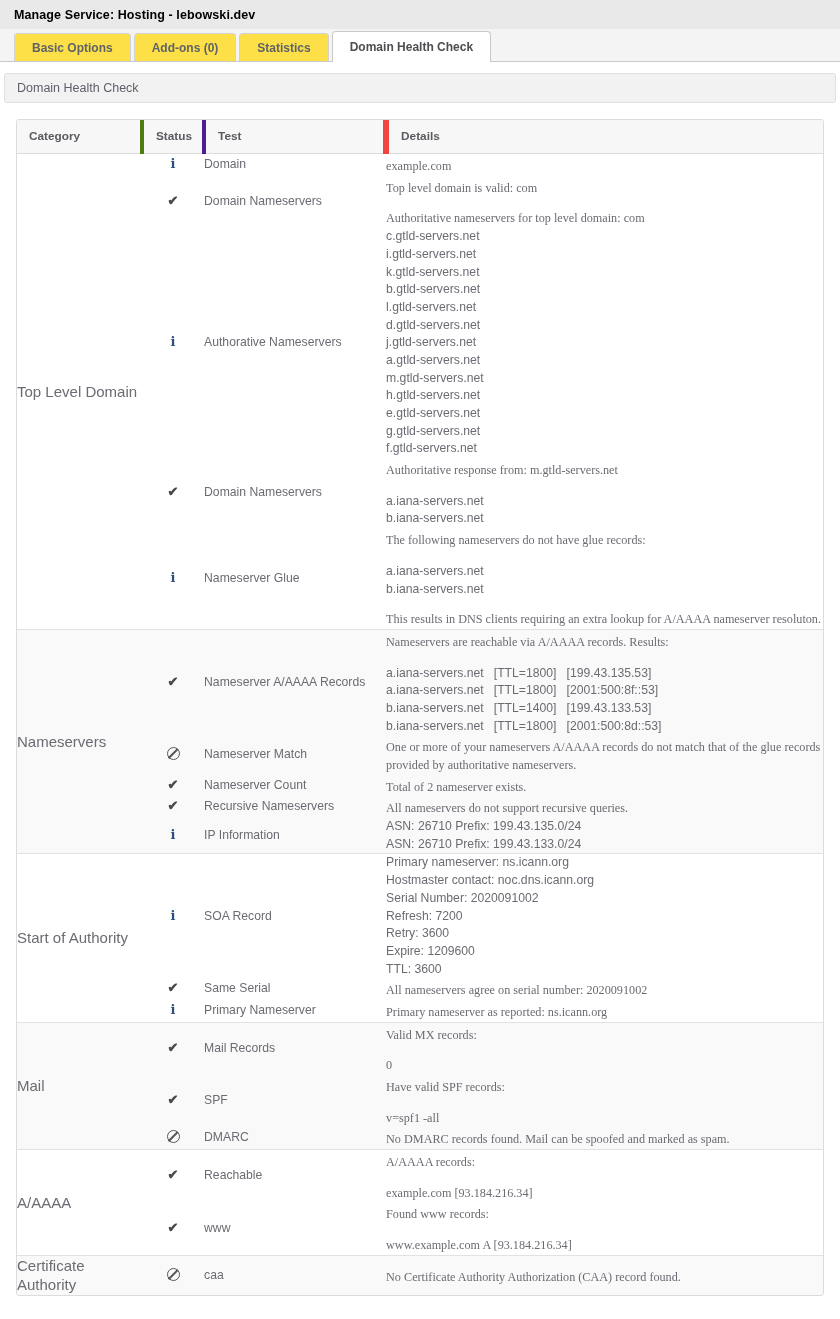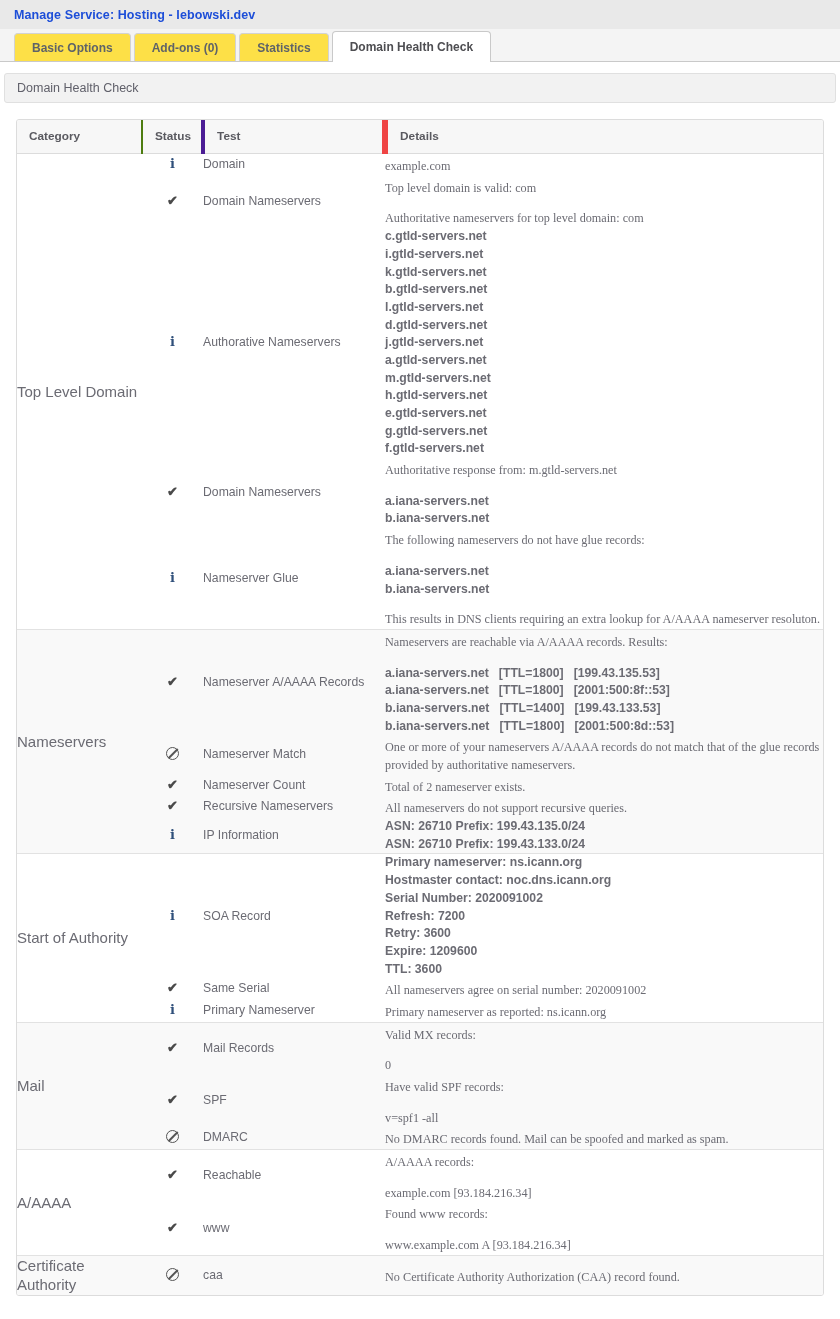--- a/index.html
+++ b/index.html
@@ -15,21 +15,21 @@
 
   
   .titlebar {
     height: 29px;
     background: #e9e9e9;
     display: flex;
     align-items: center;
     padding-left: 14px;
     font-size: 12.5px;
     font-weight: bold;
-    color: #1d4ed8;
+    color: #000000;
     letter-spacing: .1px;
   }
 
   
   .tabstrip {
     height: 33px;
     background: #f4f4f4;
     display: flex;
     align-items: flex-end;
     padding-left: 14px;
@@ -100,21 +100,21 @@
   table.hc thead th {
     background: #f7f7f7;
     text-align: left;
     font-weight: bold;
     font-size: 11.8px;
     color: #5a5a60;
     padding: 8px 10px 8px 12px;
     border-bottom: 1px solid #dcdcdc;
     vertical-align: middle;
   }
-  table.hc thead th.c-cat   { width: 125px; border-right: 2px solid #4d7c0f; }
+  table.hc thead th.c-cat   { width: 125px; border-right: 4px solid #4d7c0f; }
   table.hc thead th.c-stat  { width: 48px;  border-right: 4px solid #4c1d95; }
   table.hc thead th.c-test  { width: 182px; border-right: 6px solid #ef4444; }
   table.hc thead th.c-det   { width: auto; }
 
   table.hc td {
     vertical-align: middle;
     padding: 0;
     color: #6b6b73;
   }
   td.cat {
@@ -143,21 +143,21 @@
 
   
   tbody.grp   { background: #ffffff; }
   tbody.alt   { background: #f9f9f9; }
   tbody.grp + tbody.grp tr:first-child > td { border-top: 1px solid #e2e2e2; }
 
   .det p { margin: 4px 0 13px 0; font-family: Liberation Serif, serif; }
   .det p:last-child { margin-bottom: 0; }
   .det .mono-block { margin: 0 0 13px 0; }
   .det .mono-block:last-child { margin-bottom: 0; }
-  .det .line { white-space: pre; font-weight: bold; }
+  .det .line { white-space: pre; }
 
   
   .ico { display: inline-block; line-height: 1; }
   .ico-check {
     font-size: 13px;
     color: #4a4a4a;
     font-weight: bold;
   }
   .ico-info {
     font-family: "DejaVu Serif", serif;

